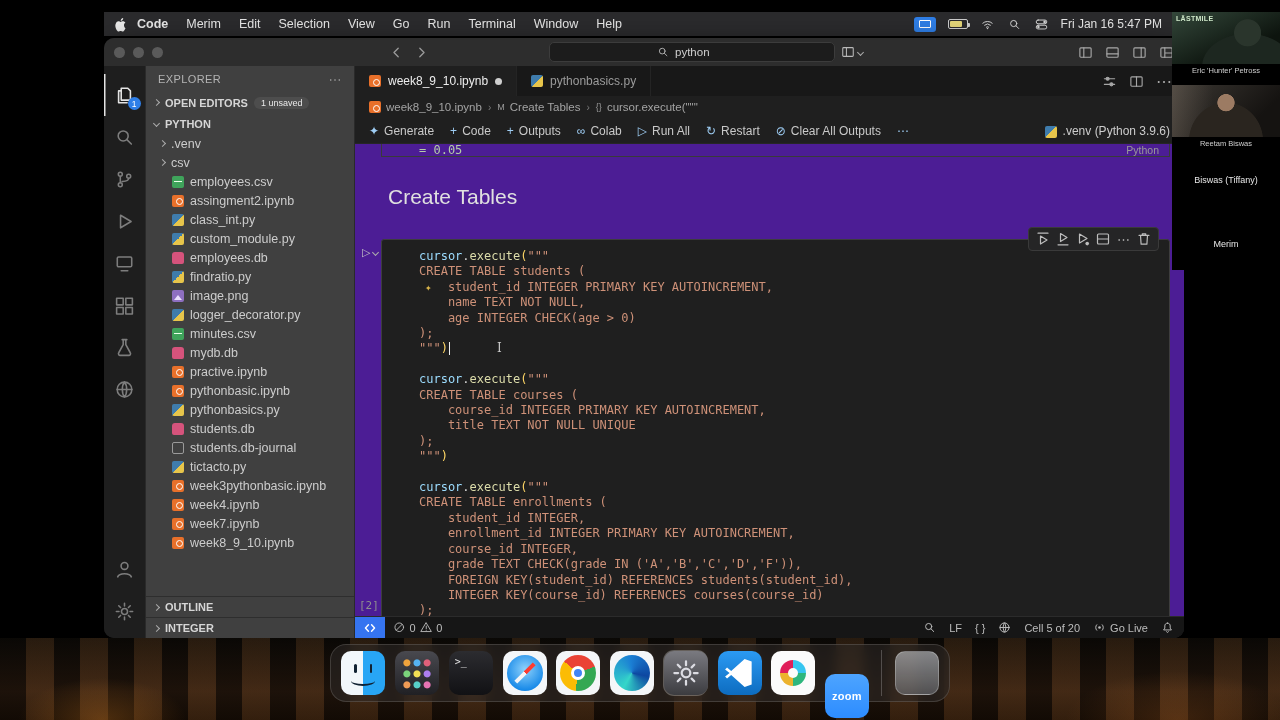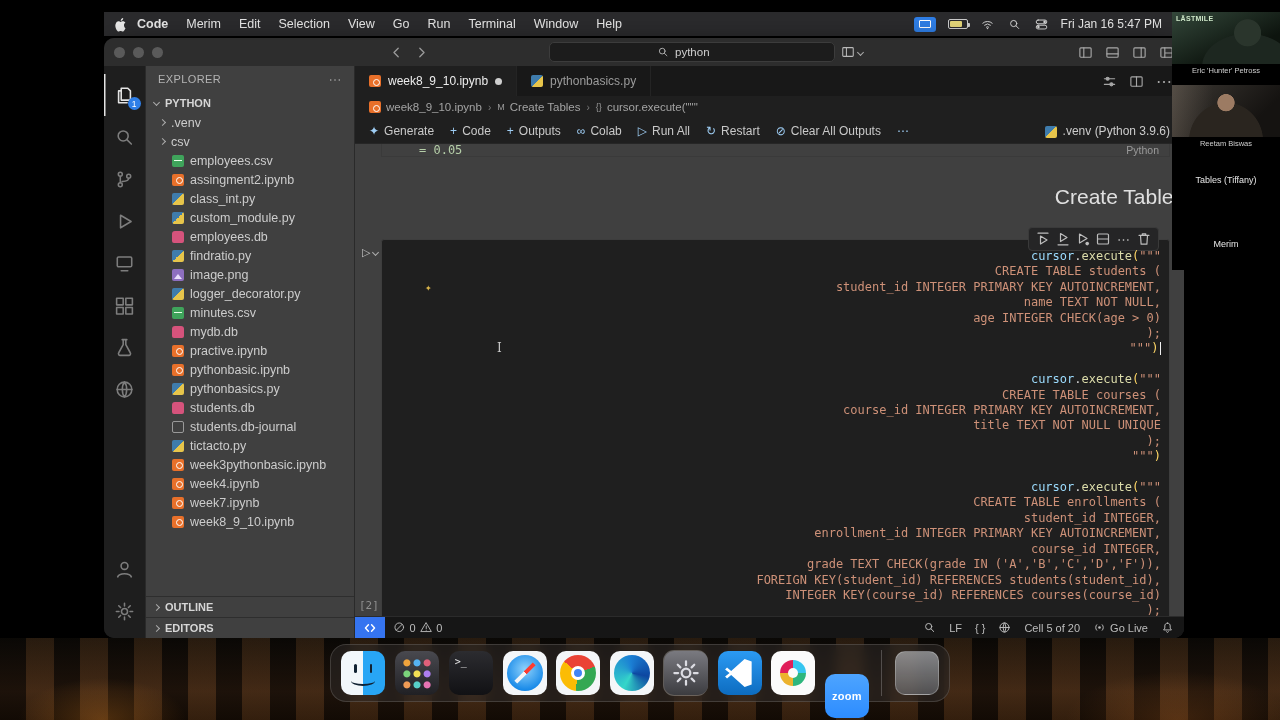--- a/index.html
+++ b/index.html
@@ -84,21 +84,21 @@
   #breadcrumbs{height:22px;display:flex;align-items:center;gap:6px;padding:0 14px;font-size:11.5px;color:#a3a3a3;flex:0 0 22px;}
   .bc-sep{color:#7a7a7a;font-size:10px;}
   .bc-item{display:flex;align-items:center;gap:5px;}
   .bc-mini{font-size:9px;color:#9a9a9a;}
   #nbtoolbar{height:26px;display:flex;align-items:center;gap:16px;padding:0 14px;font-size:12px;color:#c9c9c9;flex:0 0 26px;border-bottom:1px solid #262626;}
   .nbt{display:flex;align-items:center;gap:5px;white-space:nowrap;}
   .nbt .g{color:#9fcef5;font-size:12px;}
   #kernel{margin-left:auto;display:flex;align-items:flex-end;gap:6px;color:#cccccc;white-space:nowrap;}
   .pyic{width:12px;height:12px;border-radius:2px;background:linear-gradient(135deg,#3f7cac 50%,#e7c54b 50%);}
 
-  #content{flex:1;position:relative;overflow:hidden;background:#404040;text-align:right;}
+  #content{flex:1;position:relative;overflow:hidden;background:#4c1d95;}
   #partialcell{margin:0 14px 0 26px;height:13px;border:1px solid #3a3a3a;border-top:none;display:flex;align-items:center;
     padding:0 10px 0 37px;overflow:hidden;}
   #partialcell .code{font-family:"DejaVu Sans Mono",monospace;font-size:12px;color:#b5cea8;}
   #partial-lang{margin-left:auto;font-size:10.5px;color:#9a9a9a;}
   #md-heading{margin:28px 0 0 33px;font-size:21px;font-weight:500;color:#e0e0e0;}
   #cell{position:relative;margin:30px 14px 0 26px;border:1px solid #3d3d3d;border-radius:3px;background:#1f1f1f;}
   #cell-gutter{position:absolute;left:-20px;top:6px;display:flex;align-items:center;gap:3px;color:#bdbdbd;}
   #cell-gutter .run{font-size:11px;color:#c8c8c8;}
   #cell-toolbar{position:absolute;top:-13px;right:10px;height:24px;background:#252526;border:1px solid #3a3a3a;border-radius:4px;
     display:flex;align-items:center;gap:4px;padding:0 6px;}
@@ -395,20 +395,25 @@
             </div>
           </div>
         </div>
 
       <div id="sidebar">
         <div id="sb-head">
           <span>EXPLORER</span>
           <span class="more">⋯</span>
         </div>
         <div class="sec-row">
+          <span class="chev"></span>
+          <span>OPEN EDITORS</span>
+          <span class="badge-pill">1 unsaved</span>
+        </div>
+        <div class="sec-row">
           <span class="chev down"></span>
           <span>PYTHON</span>
         </div>
         <div id="tree">
             <div class="trow folder">
               <span class="chev"></span>
               <span>.venv</span>
             </div>
             <div class="trow folder">
               <span class="chev"></span>
@@ -495,21 +500,21 @@
               <span>week8_9_10.ipynb</span>
             </div>
           </div>
         <div id="sb-bottom">
           <div class="sec-row">
             <span class="chev"></span>
             <span>OUTLINE</span>
           </div>
           <div class="sec-row">
             <span class="chev"></span>
-            <span>EDITORS</span>
+            <span>INTEGER</span>
           </div>
         </div>
       </div>
 
       <div id="editorcol">
         <div id="tabbar">
           <span id="tabs-holder" style="display:flex;">
               <div class="tab active">
                 <span class="fic ipynb"></span>
                 <span>week8_9_10.ipynb</span>
@@ -806,17 +811,17 @@
       </div>
     </div>
 
   <div id="video-panel">
       <div class="vtile eric">
         <span class="voverlay">LÄSTMILE</span>
       </div>
       <div class="vcap">Eric 'Hunter' Petross</div>
       <div class="vtile reetam" style="margin-top: 10px;"></div>
       <div class="vcap">Reetam Biswas</div>
-      <div class="vname" style="margin-top: 6px;">Tables (Tiffany)</div>
+      <div class="vname" style="margin-top: 6px;">Biswas (Tiffany)</div>
       <div class="vname" style="margin-top: 12px;">Merim</div>
     </div>
 
 </div>
 
 </body></html>

